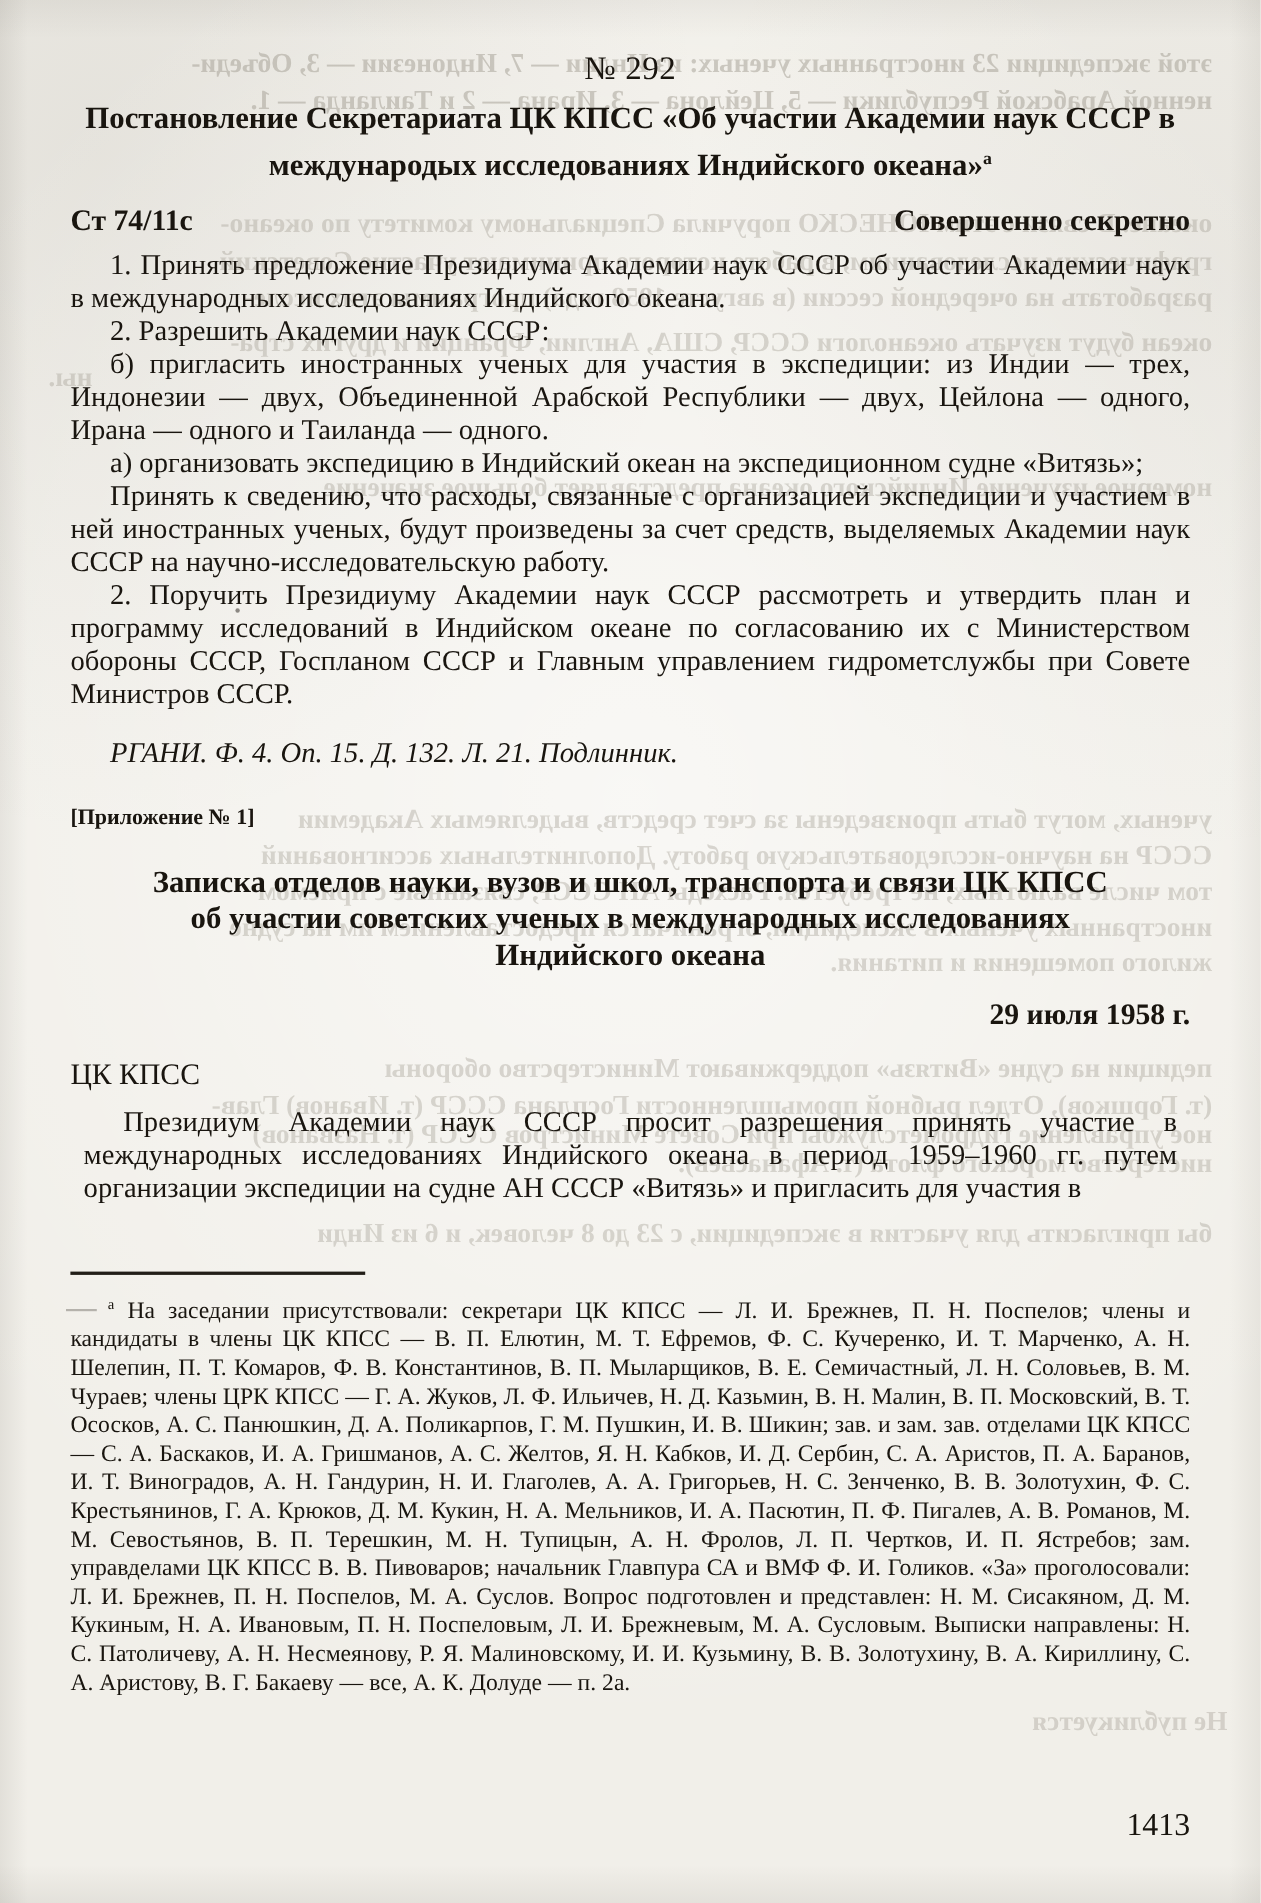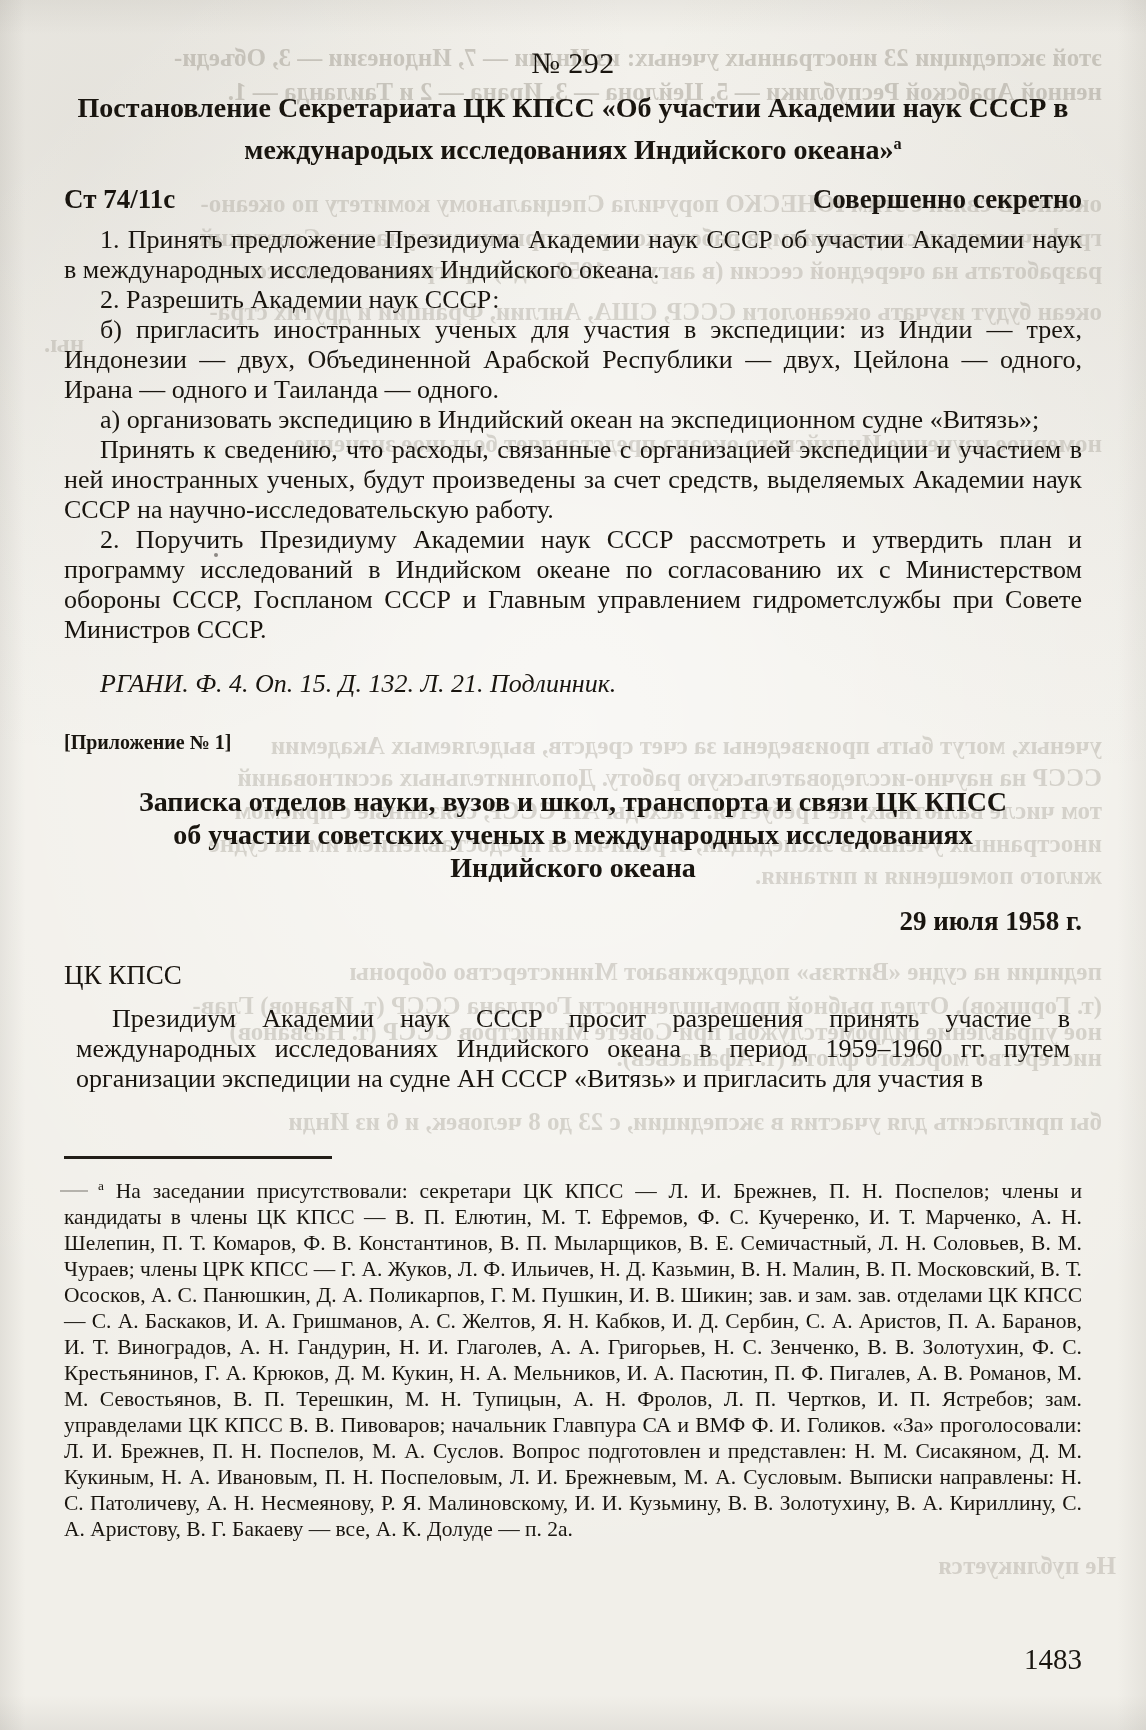--- a/index.html
+++ b/index.html
@@ -119,17 +119,17 @@
   </div>
 
 </div>
 
 <div class="footnote">
   <div class="stray-dash"></div>
   <div class="footnote-rule"></div>
   <div class="footnote-text"><sup>а</sup> <span>На заседании присутствовали: секретари ЦК КПСС — Л. И. Брежнев, П. Н. Поспелов; члены и кандидаты в члены ЦК КПСС — В. П. Елютин, М. Т. Ефремов, Ф. С. Кучеренко, И. Т. Марченко, А. Н. Шелепин, П. Т. Комаров, Ф. В. Константинов, В. П. Мыларщиков, В. Е. Семичастный, Л. Н. Соловьев, В. М. Чураев; члены ЦРК КПСС — Г. А. Жуков, Л. Ф. Ильичев, Н. Д. Казьмин, В. Н. Малин, В. П. Московский, В. Т. Ососков, А. С. Панюшкин, Д. А. Поликарпов, Г. М. Пушкин, И. В. Шикин; зав. и зам. зав. отделами ЦК КПСС — С. А. Баскаков, И. А. Гришманов, А. С. Желтов, Я. Н. Кабков, И. Д. Сербин, С. А. Аристов, П. А. Баранов, И. Т. Виноградов, А. Н. Гандурин, Н. И. Глаголев, А. А. Григорьев, Н. С. Зенченко, В. В. Золотухин, Ф. С. Крестьянинов, Г. А. Крюков, Д. М. Кукин, Н. А. Мельников, И. А. Пасютин, П. Ф. Пигалев, А. В. Романов, М. М. Севостьянов, В. П. Терешкин, М. Н. Тупицын, А. Н. Фролов, Л. П. Чертков, И. П. Ястребов; зам. управделами ЦК КПСС В. В. Пивоваров; начальник Главпура СА и ВМФ Ф. И. Голиков. «За» проголосовали: Л. И. Брежнев, П. Н. Поспелов, М. А. Суслов. Вопрос подготовлен и представлен: Н. М. Сисакяном, Д. М. Кукиным, Н. А. Ивановым, П. Н. Поспеловым, Л. И. Брежневым, М. А. Сусловым. Выписки направлены: Н. С. Патоличеву, А. Н. Несмеянову, Р. Я. Малиновскому, И. И. Кузьмину, В. В. Золотухину, В. А. Кириллину, С. А. Аристову, В. Г. Бакаеву — все, А. К. Долуде — п. 2а.</span></div>
 </div>
 
-<div class="page-number">1483</div>
+<div class="page-number">1413</div>
 
 <div class="speck" style="left:214px;top:553px;width:4px;height:4px"></div>
 <div class="speck" style="left:1046px;top:1296px;width:3px;height:3px"></div>
 <div class="speck" style="left:96px;top:1530px;width:3px;height:3px"></div>
 
 </body></html>

